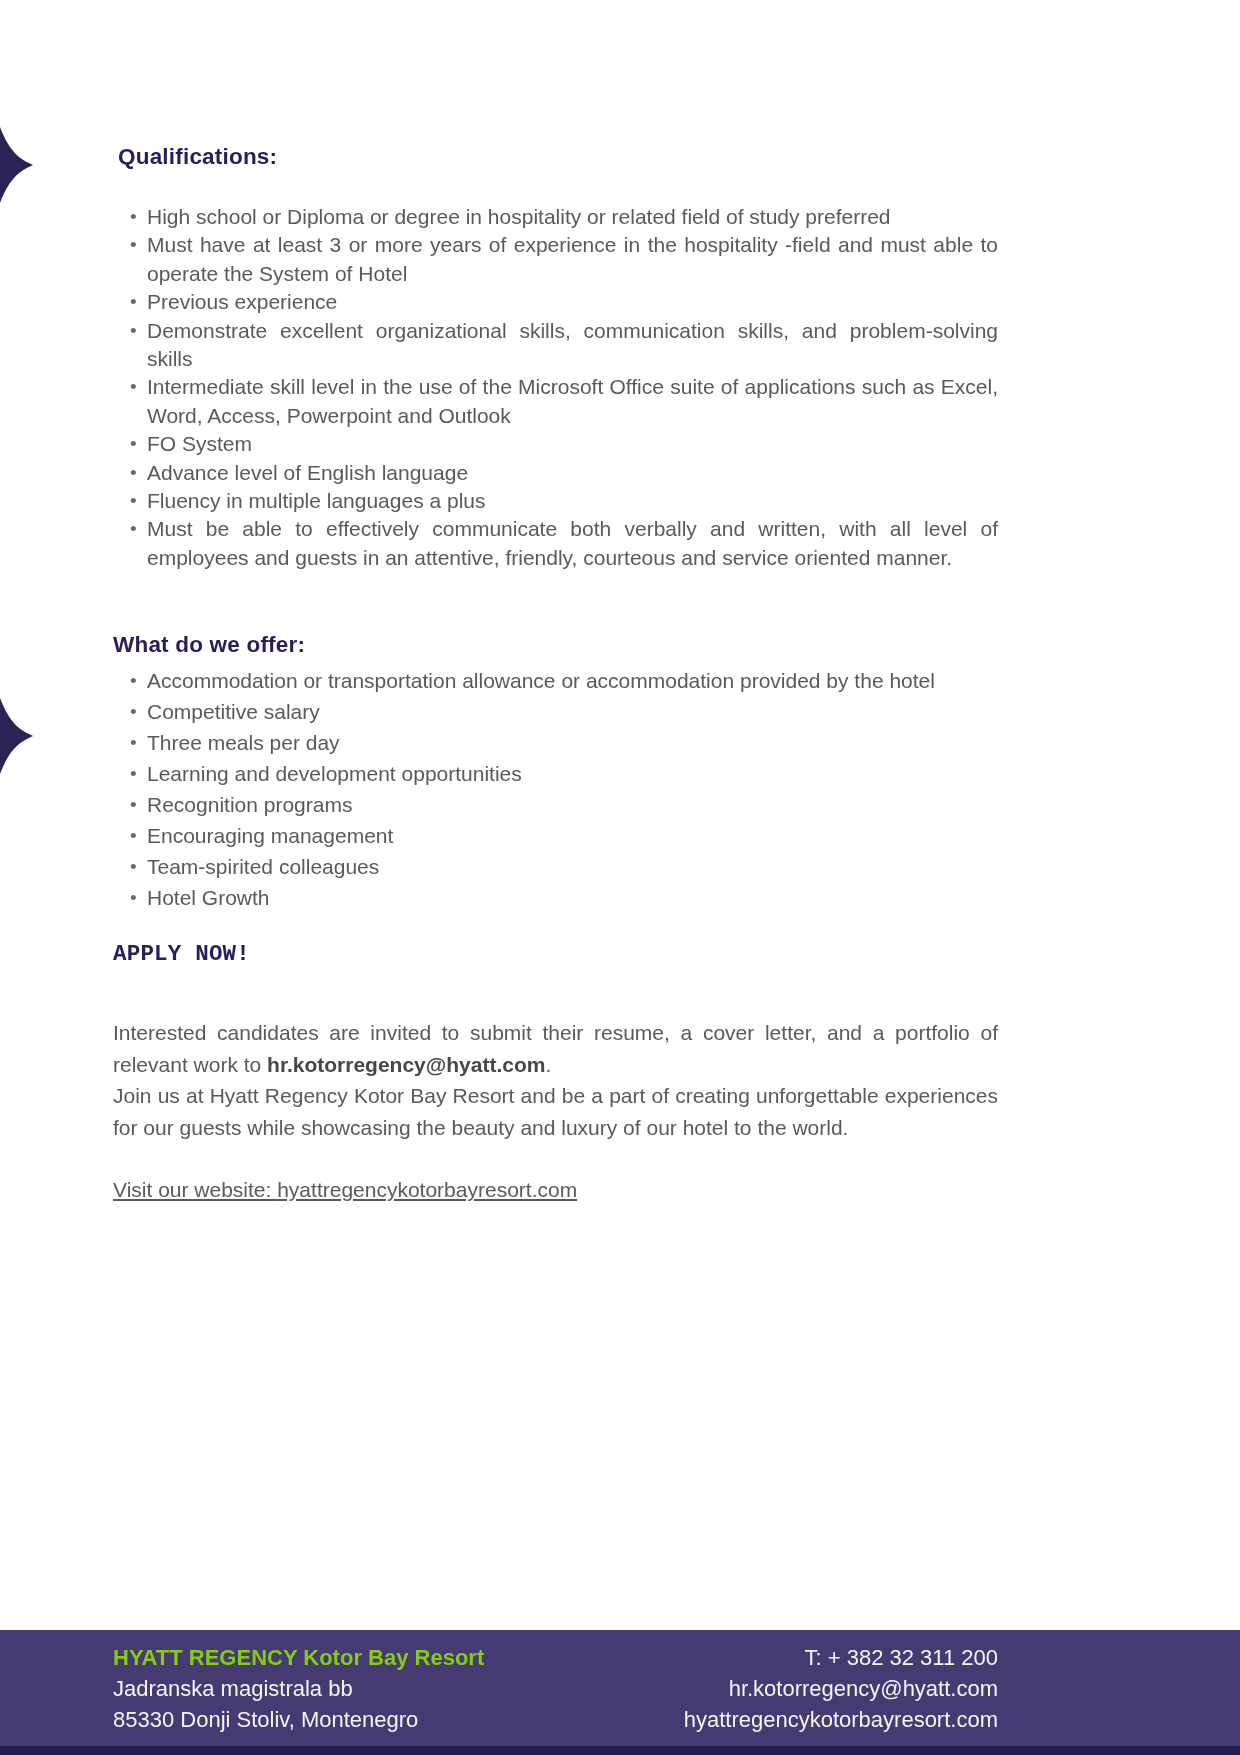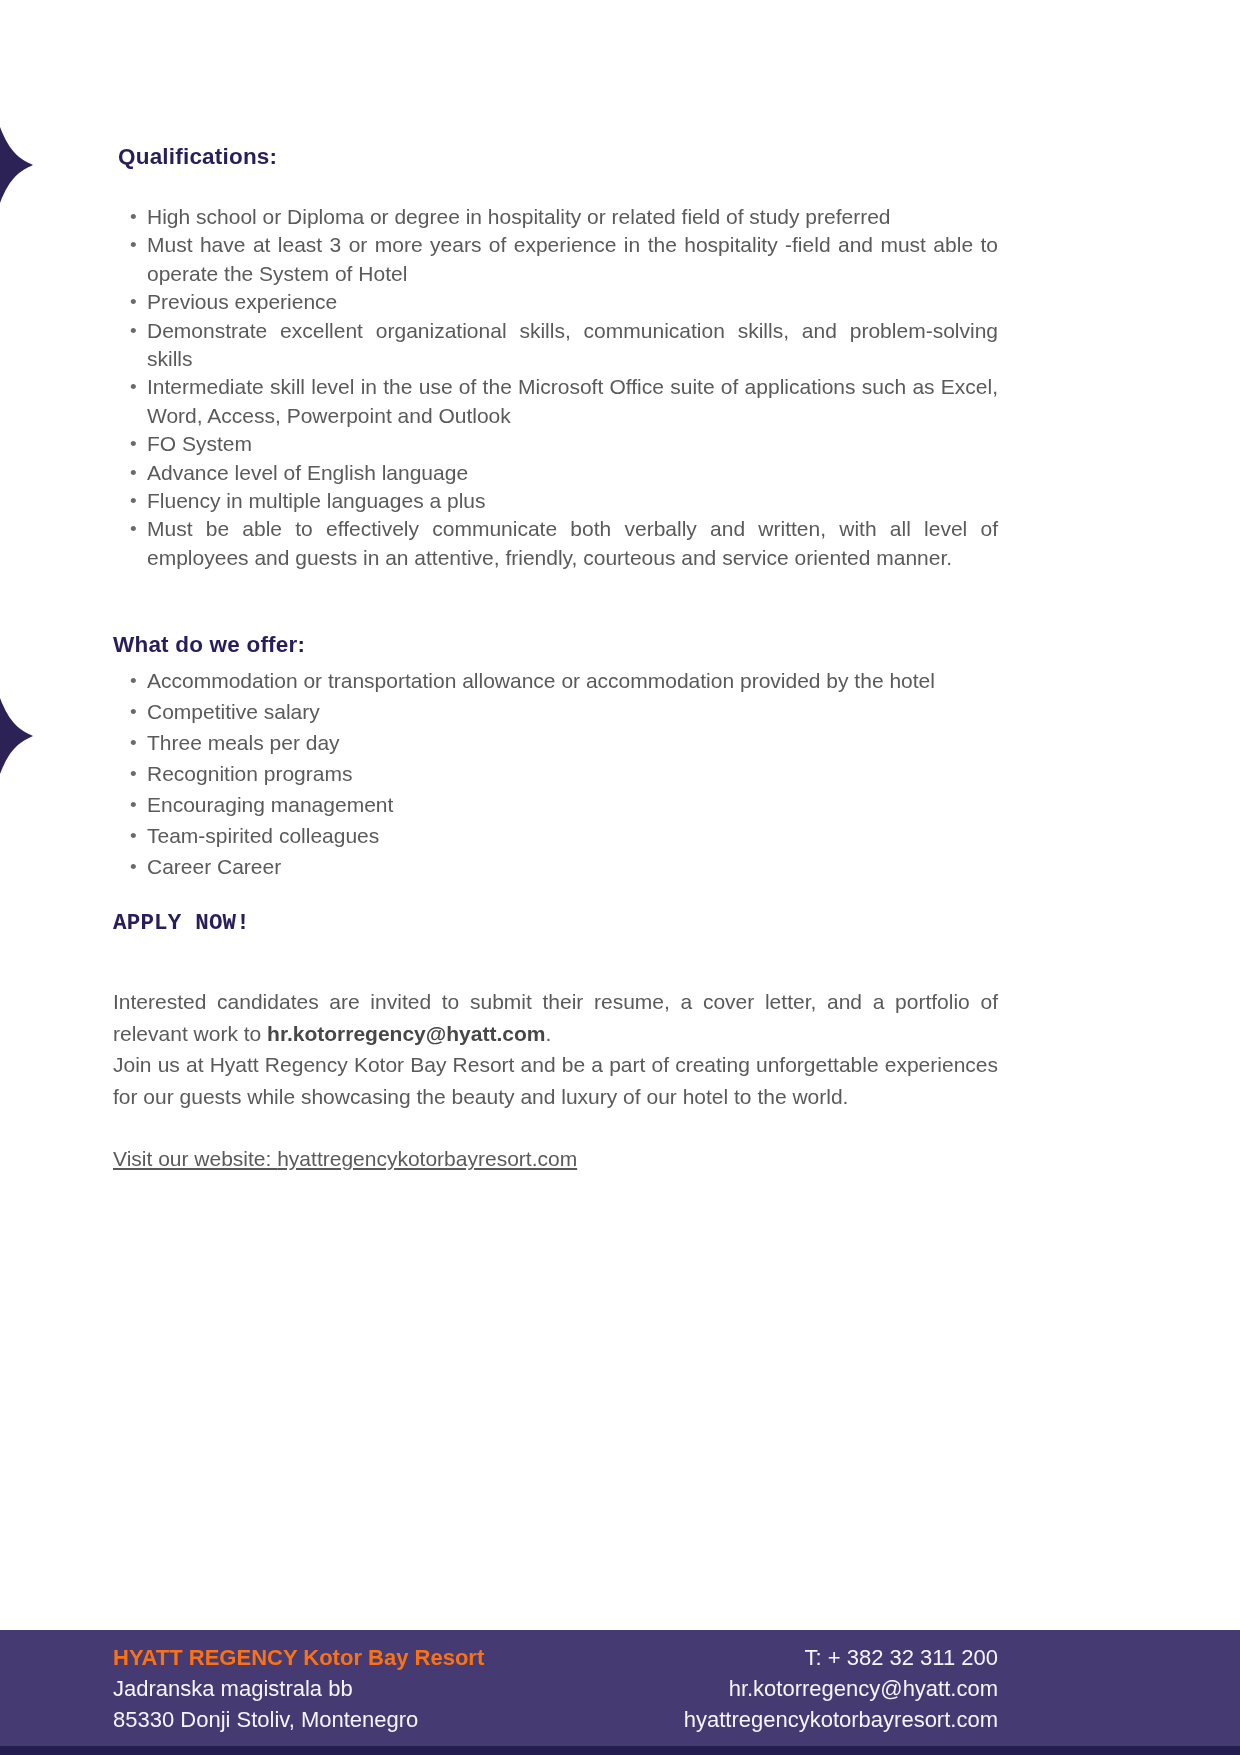--- a/index.html
+++ b/index.html
@@ -98,21 +98,21 @@
     margin-left: 113px;
     width: 885px;
     padding-top: 12px;
     display: flex;
     justify-content: space-between;
     color: #f7f5fb;
     font-size: 22px;
     line-height: 31px;
   }
   .footer-col-right { text-align: right; }
-  .footer-hotel-name { font-weight: 700; color: #f97316; }
+  .footer-hotel-name { font-weight: 700; color: #84cc16; }
 </style>
 </head>
 <body>
 
 <div class="page">
 
   <span class="section-marker marker-1">
     <svg width="34" height="76" viewBox="0 0 34 76" xmlns="http://www.w3.org/2000/svg">
       <path d="M0,0 C10,26 20,32 33,38 C20,44 10,50 0,76 Z" fill="#2c2255"></path>
     </svg>
@@ -138,24 +138,25 @@
       <li>Fluency in multiple languages a plus</li>
       <li>Must be able to effectively communicate both verbally and written, with all level of employees and guests in an attentive, friendly, courteous and service oriented manner.</li>
     </ul>
 
     <div class="heading heading-offer">What do we offer:</div>
 
     <ul class="bullet-list offer-list">
       <li>Accommodation or transportation allowance or accommodation provided by the hotel</li>
       <li>Competitive salary</li>
       <li>Three meals per day</li>
+      <li>Learning and development opportunities</li>
       <li>Recognition programs</li>
       <li>Encouraging management</li>
       <li>Team-spirited colleagues</li>
-      <li>Career Career</li>
+      <li>Hotel Growth</li>
     </ul>
 
     <div class="heading heading-apply">APPLY NOW!</div>
 
     <p class="paragraph"><span>Interested candidates are invited to submit their resume, a cover letter, and a portfolio of relevant work to </span><strong class="email-strong">hr.kotorregency@hyatt.com</strong><span>.</span></p>
 
     <p class="paragraph paragraph-join">Join us at Hyatt Regency Kotor Bay Resort and be a part of creating unforgettable experiences for our guests while showcasing the beauty and luxury of our hotel to the world.</p>
 
     <p class="website-line"><span>Visit our website: </span><span>hyattregencykotorbayresort.com</span></p>
 

